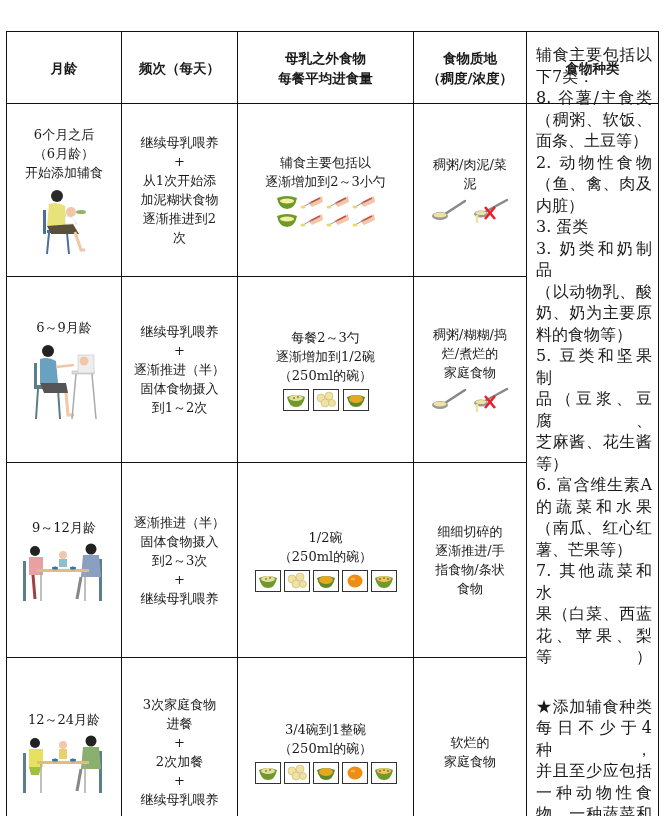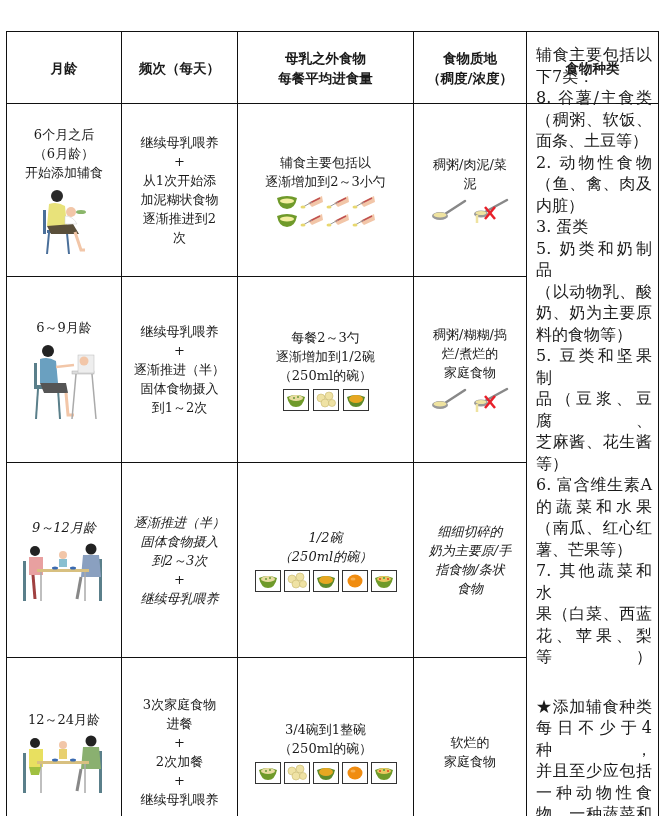--- a/index.html
+++ b/index.html
@@ -3,21 +3,21 @@
   <meta charset="utf-8">
   <style>
     html, body { margin: 0; padding: 0; background: #ffffff; }
     body { width: 666px; height: 816px; position: relative; overflow: hidden;
            font-family: "DejaVu Serif", "Liberation Serif", serif; color: #1a1a1a; }
     table.grid { position: absolute; left: 6px; top: 9px; border-collapse: collapse; table-layout: fixed; margin-top: 22px; }
     table.grid td, table.grid th { border: 1.3px solid #111; padding: 0; vertical-align: middle; text-align: center; }
     th { font-weight: bold; font-size: 13.5px; line-height: 20px; }
     td { font-size: 13px; line-height: 19px; }
     .col1 { width: 115px; } .col2 { width: 116px; } .col3 { width: 176px; } .col4 { width: 113px; } .col5 { width: 132px; }
-    .r0 { height: 72px; } .r1 { height: 169px; } .r2 { height: 181px; } .r3 { height: 190px; font-style: italic; } .r4 { height: 184px; }
+    .r0 { height: 72px; } .r1 { height: 169px; } .r2 { height: 181px; } .r3 { height: 190px; } .r4 { height: 184px; }
     .line { display: block; }
     .illus { display: block; margin: 4px auto 0; }
     .icons-row { display: flex; justify-content: center; gap: 3px; margin-top: 4px; }
     .food-box { width: 26px; height: 22px; border: 1.5px solid #333; box-sizing: border-box; background: #fff;
                 display: flex; align-items: center; justify-content: center; }
     .spoon-row { display: flex; justify-content: center; gap: 6px; margin-top: 4px; }
     .cat-cell { text-align: justify; vertical-align: middle; padding: 0 6px 0 9px !important; font-size: 16px; line-height: 21.5px; }
     .cat-cell .cat-line { display: block; text-align: justify; text-align-last: justify; }
     .cat-cell .cat-line.last { text-align-last: left; }
     .note { display: block; margin-top: 28px; }
@@ -158,21 +158,21 @@
       <div style="margin-top:-60px;">
         <span class="cat-line">辅食主要包括以</span>
         <span class="cat-line last">下7类：</span>
         <span class="cat-line">8. 谷薯/主食类</span>
         <span class="cat-line">（稠粥、软饭、</span>
         <span class="cat-line last">面条、土豆等）</span>
         <span class="cat-line">2. 动物性食物</span>
         <span class="cat-line">（鱼、禽、肉及</span>
         <span class="cat-line last">内脏）</span>
         <span class="cat-line last">3. 蛋类</span>
-        <span class="cat-line">5. 奶类和奶制品</span>
+        <span class="cat-line">3. 奶类和奶制品</span>
         <span class="cat-line">（以动物乳、酸</span>
         <span class="cat-line">奶、奶为主要原</span>
         <span class="cat-line last">料的食物等）</span>
         <span class="cat-line">5. 豆类和坚果制</span>
         <span class="cat-line">品（豆浆、豆腐、</span>
         <span class="cat-line">芝麻酱、花生酱</span>
         <span class="cat-line last">等）</span>
         <span class="cat-line">6. 富含维生素A</span>
         <span class="cat-line">的蔬菜和水果</span>
         <span class="cat-line">（南瓜、红心红</span>
@@ -336,21 +336,21 @@
                 <ellipse cx="10" cy="6" rx="7" ry="3" fill="#e8c860"></ellipse>
                 <circle cx="6" cy="6" r="1" fill="#e04020"></circle>
                 <circle cx="10" cy="5" r="1" fill="#40a040"></circle>
                 <circle cx="14" cy="6" r="1" fill="#e04020"></circle>
               </svg>
             </div>
       </div>
     </td>
     <td>
       <span class="line">细细切碎的</span>
-      <span class="line">奶为主要原/手</span>
+      <span class="line">逐渐推进/手</span>
       <span class="line">指食物/条状</span>
       <span class="line">食物</span>
     </td>
   </tr>
 
   <tr class="r4">
     <td>
       <span class="line">12～24月龄</span>
       <svg class="illus" width="90" height="62" viewBox="0 0 90 62">
         <rect x="4" y="20" width="3" height="40" fill="#5a7f8a"></rect>

